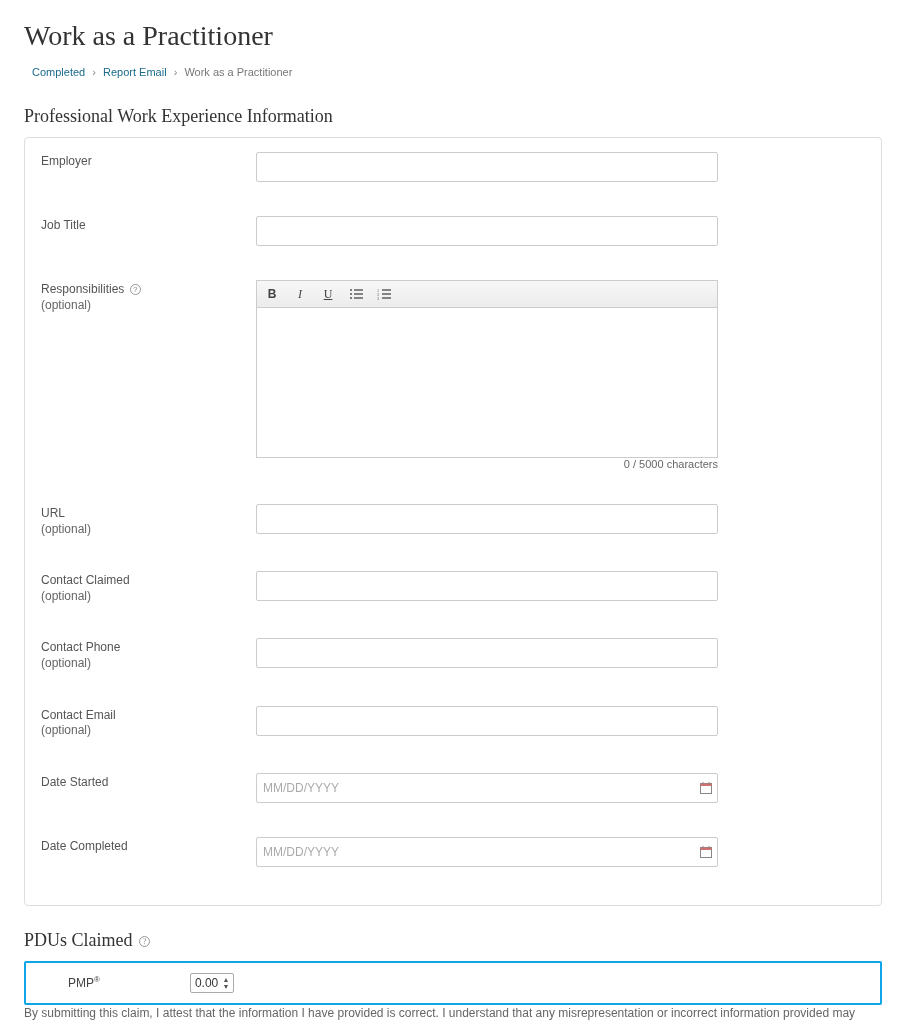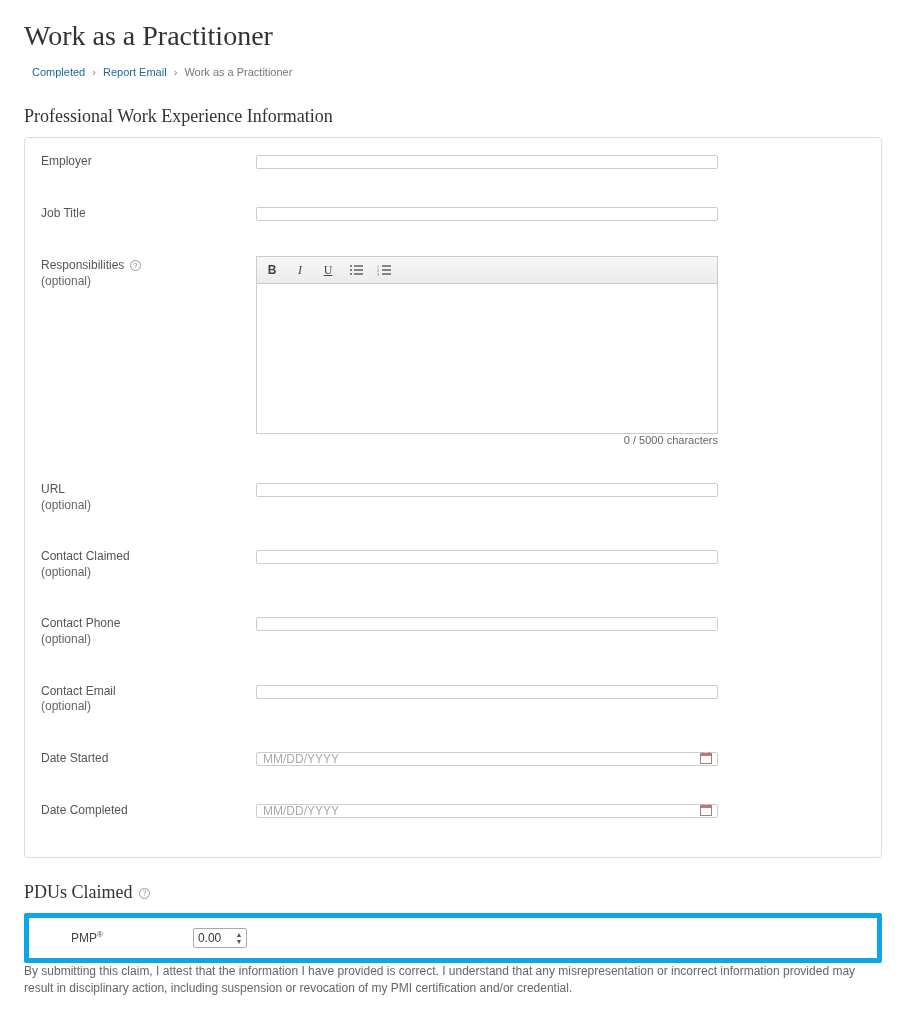--- a/index.html
+++ b/index.html
@@ -75,21 +75,21 @@
     color: #888;
     vertical-align: middle;
     margin-left: 2px;
   }
   .form-control-wrap {
     flex: 1;
     max-width: 462px;
   }
   input[type="text"] {
     width: 100%;
-    height: 14px;
+    height: 30px;
     border: 1px solid #ccc;
     border-radius: 2px;
     padding: 0 6px;
     font-size: 12px;
     color: #333;
   }
   input[type="text"]::placeholder {
     color: #aaa;
   }
   .date-input-wrap {
@@ -140,38 +140,38 @@
     border-top: none;
     height: 150px;
     background: #fff;
   }
   .rte-counter {
     text-align: right;
     font-size: 11px;
     color: #666;
   }
   .pdus-panel {
-    border: 5px solid #0ea5e9;
+    border: 2px solid #0ea5e9;
     border-radius: 2px;
     padding: 10px 16px;
   }
   .pdus-row {
     display: flex;
     align-items: center;
     gap: 90px;
   }
   .pdus-label {
     font-size: 12px;
     color: #444;
     padding-left: 26px;
   }
   .pdus-label sup { font-size: 8px; }
   .pdus-stepper {
     position: relative;
-    width: 54px;
+    width: 44px;
     height: 20px;
     border: 1px solid #aaa;
     border-radius: 2px;
     display: flex;
     align-items: center;
     padding-left: 4px;
     font-size: 12px;
     background: #fff;
   }
   .pdus-stepper .arrows {

